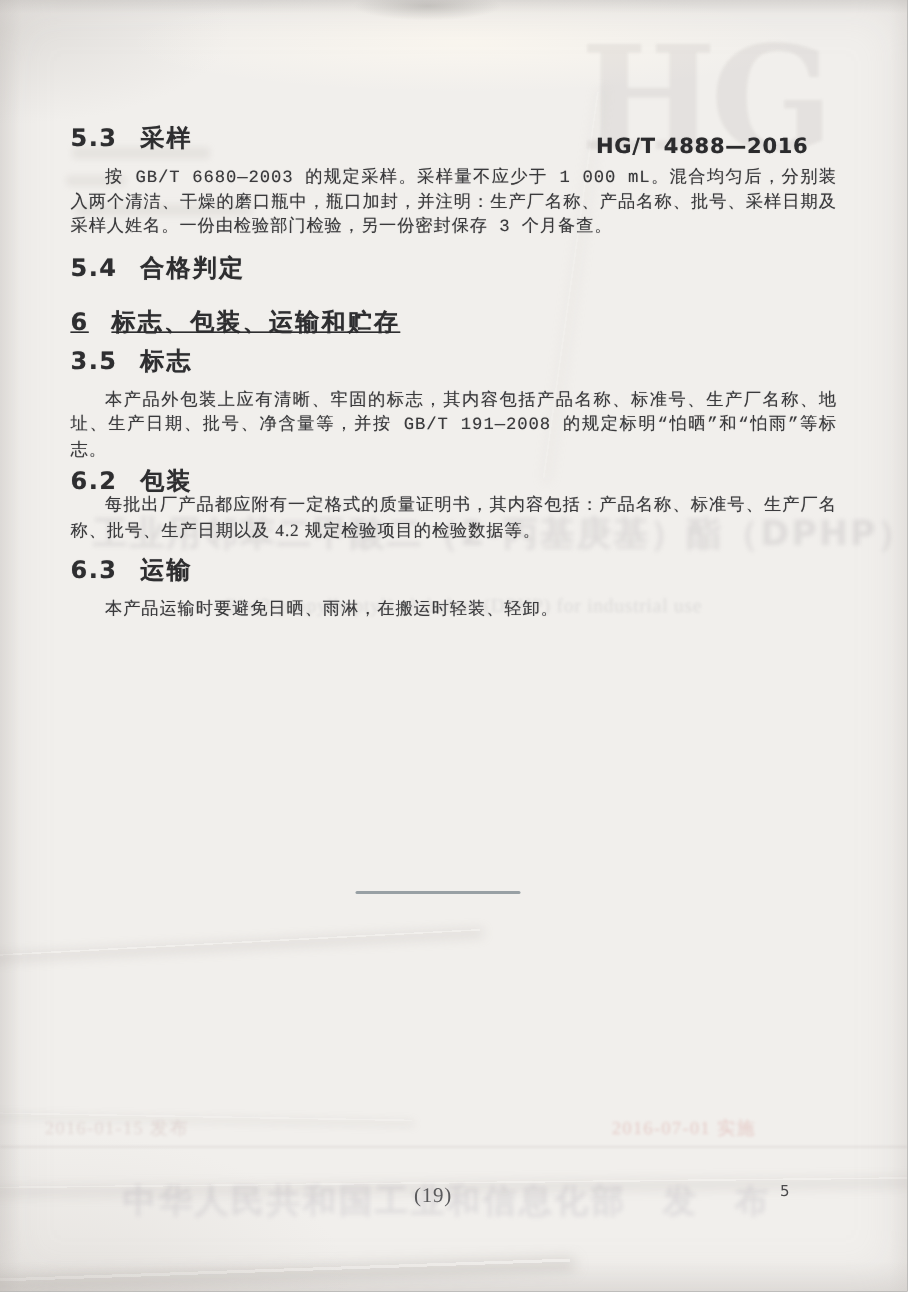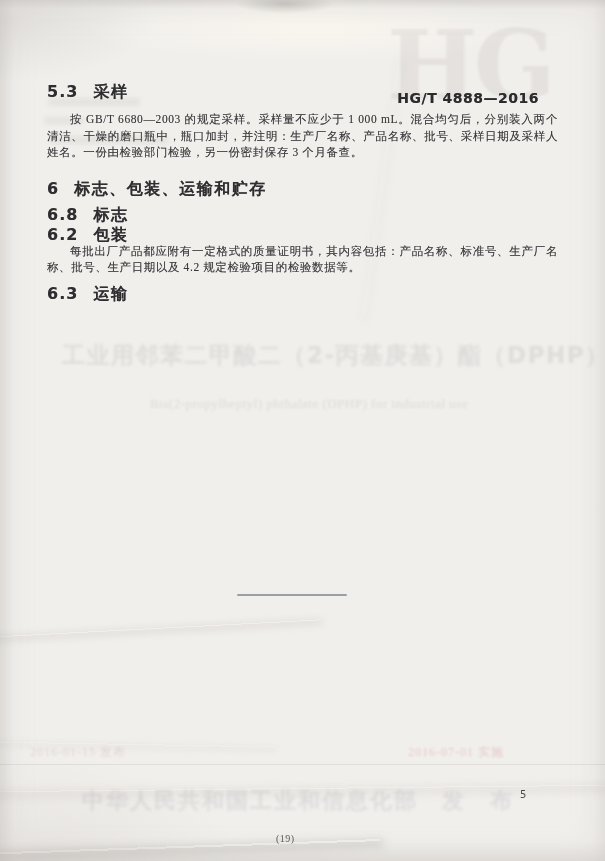--- a/index.html
+++ b/index.html
@@ -44,32 +44,32 @@
     font-weight:bold;font-size:16px;color:#2e2e30;line-height:16px;
     text-shadow:0 0 0.5px rgba(46,46,48,0.5);
   }
   .heading .num{margin-right:0.95em;letter-spacing:1px;}
   .heading .ttl{letter-spacing:1.5px;}
   .para{
     font-size:11.5px;line-height:16.5px;text-align:justify;
     text-indent:2em;letter-spacing:0.6px;margin:0;
     text-shadow:0 0 0.6px rgba(58,58,60,0.45);
   }
-  .mt-para{margin-top:11px;}
+  .mt-para{margin-top:11px;font-family:Liberation Mono, monospace;}
   .mt-h-sm{margin-top:4px;}
   .mt-h-md{margin-top:10px;}
-  .mt-h-ch{margin-top:20px;}
+  .mt-h-ch{margin-top:20px;text-decoration:underline;}
   
   .end-rule{
     position:absolute;left:237px;top:594px;width:110px;height:2px;
     background:#98a0a4;border-radius:1px;filter:blur(0.3px);
   }
   
   .sheet-mark{
-    position:absolute;left:276px;top:833px;font-size:10px;color:#5a5a5c;
+    position:absolute;left:276px;top:790px;font-size:14px;color:#5a5a5c;
     letter-spacing:0.5px;
   }
   .page-number{
     position:absolute;left:520px;top:789px;font-size:10px;color:#4a4a4c;
     font-family:"DejaVu Sans","Liberation Sans",sans-serif;
   }
   
   .st{position:absolute;pointer-events:none;white-space:nowrap;}
   .st-title-cn{
     left:62px;top:340px;width:540px;overflow:hidden;
@@ -140,37 +140,42 @@
   <div class="watermark">HG</div>
   <div class="std-number">HG/T 4888—2016</div>
 
   <div class="content">
 
     <div class="heading">
       <span class="num">5.3</span><span class="ttl">采样</span>
     </div>
     <p class="para mt-para">按 GB/T 6680—2003 的规定采样。采样量不应少于 1 000 mL。混合均匀后，分别装入两个清洁、干燥的磨口瓶中，瓶口加封，并注明：生产厂名称、产品名称、批号、采样日期及采样人姓名。一份由检验部门检验，另一份密封保存 3 个月备查。</p>
 
+    <div class="heading mt-h-md">
+      <span class="num">5.4</span><span class="ttl">合格判定</span>
+    </div>
 
     <div class="heading mt-h-ch">
       <span class="num">6</span><span class="ttl">标志、包装、运输和贮存</span>
     </div>
 
     <div class="heading mt-h-md">
-      <span class="num">6.8</span><span class="ttl">标志</span>
+      <span class="num">3.5</span><span class="ttl">标志</span>
     </div>
+    <p class="para mt-para">本产品外包装上应有清晰、牢固的标志，其内容包括产品名称、标准号、生产厂名称、地址、生产日期、批号、净含量等，并按 GB/T 191—2008 的规定标明“怕晒”和“怕雨”等标志。</p>
 
     <div class="heading mt-h-sm">
       <span class="num">6.2</span><span class="ttl">包装</span>
     </div>
     <p class="para">每批出厂产品都应附有一定格式的质量证明书，其内容包括：产品名称、标准号、生产厂名称、批号、生产日期以及 4.2 规定检验项目的检验数据等。</p>
 
     <div class="heading mt-h-md">
       <span class="num">6.3</span><span class="ttl">运输</span>
     </div>
+    <p class="para mt-para">本产品运输时要避免日晒、雨淋，在搬运时轻装、轻卸。</p>
 
 
   </div>
 
   <div class="end-rule"></div>
 
   <div class="sheet-mark">(19)</div>
   <div class="page-number">5</div>
 
 </div>

